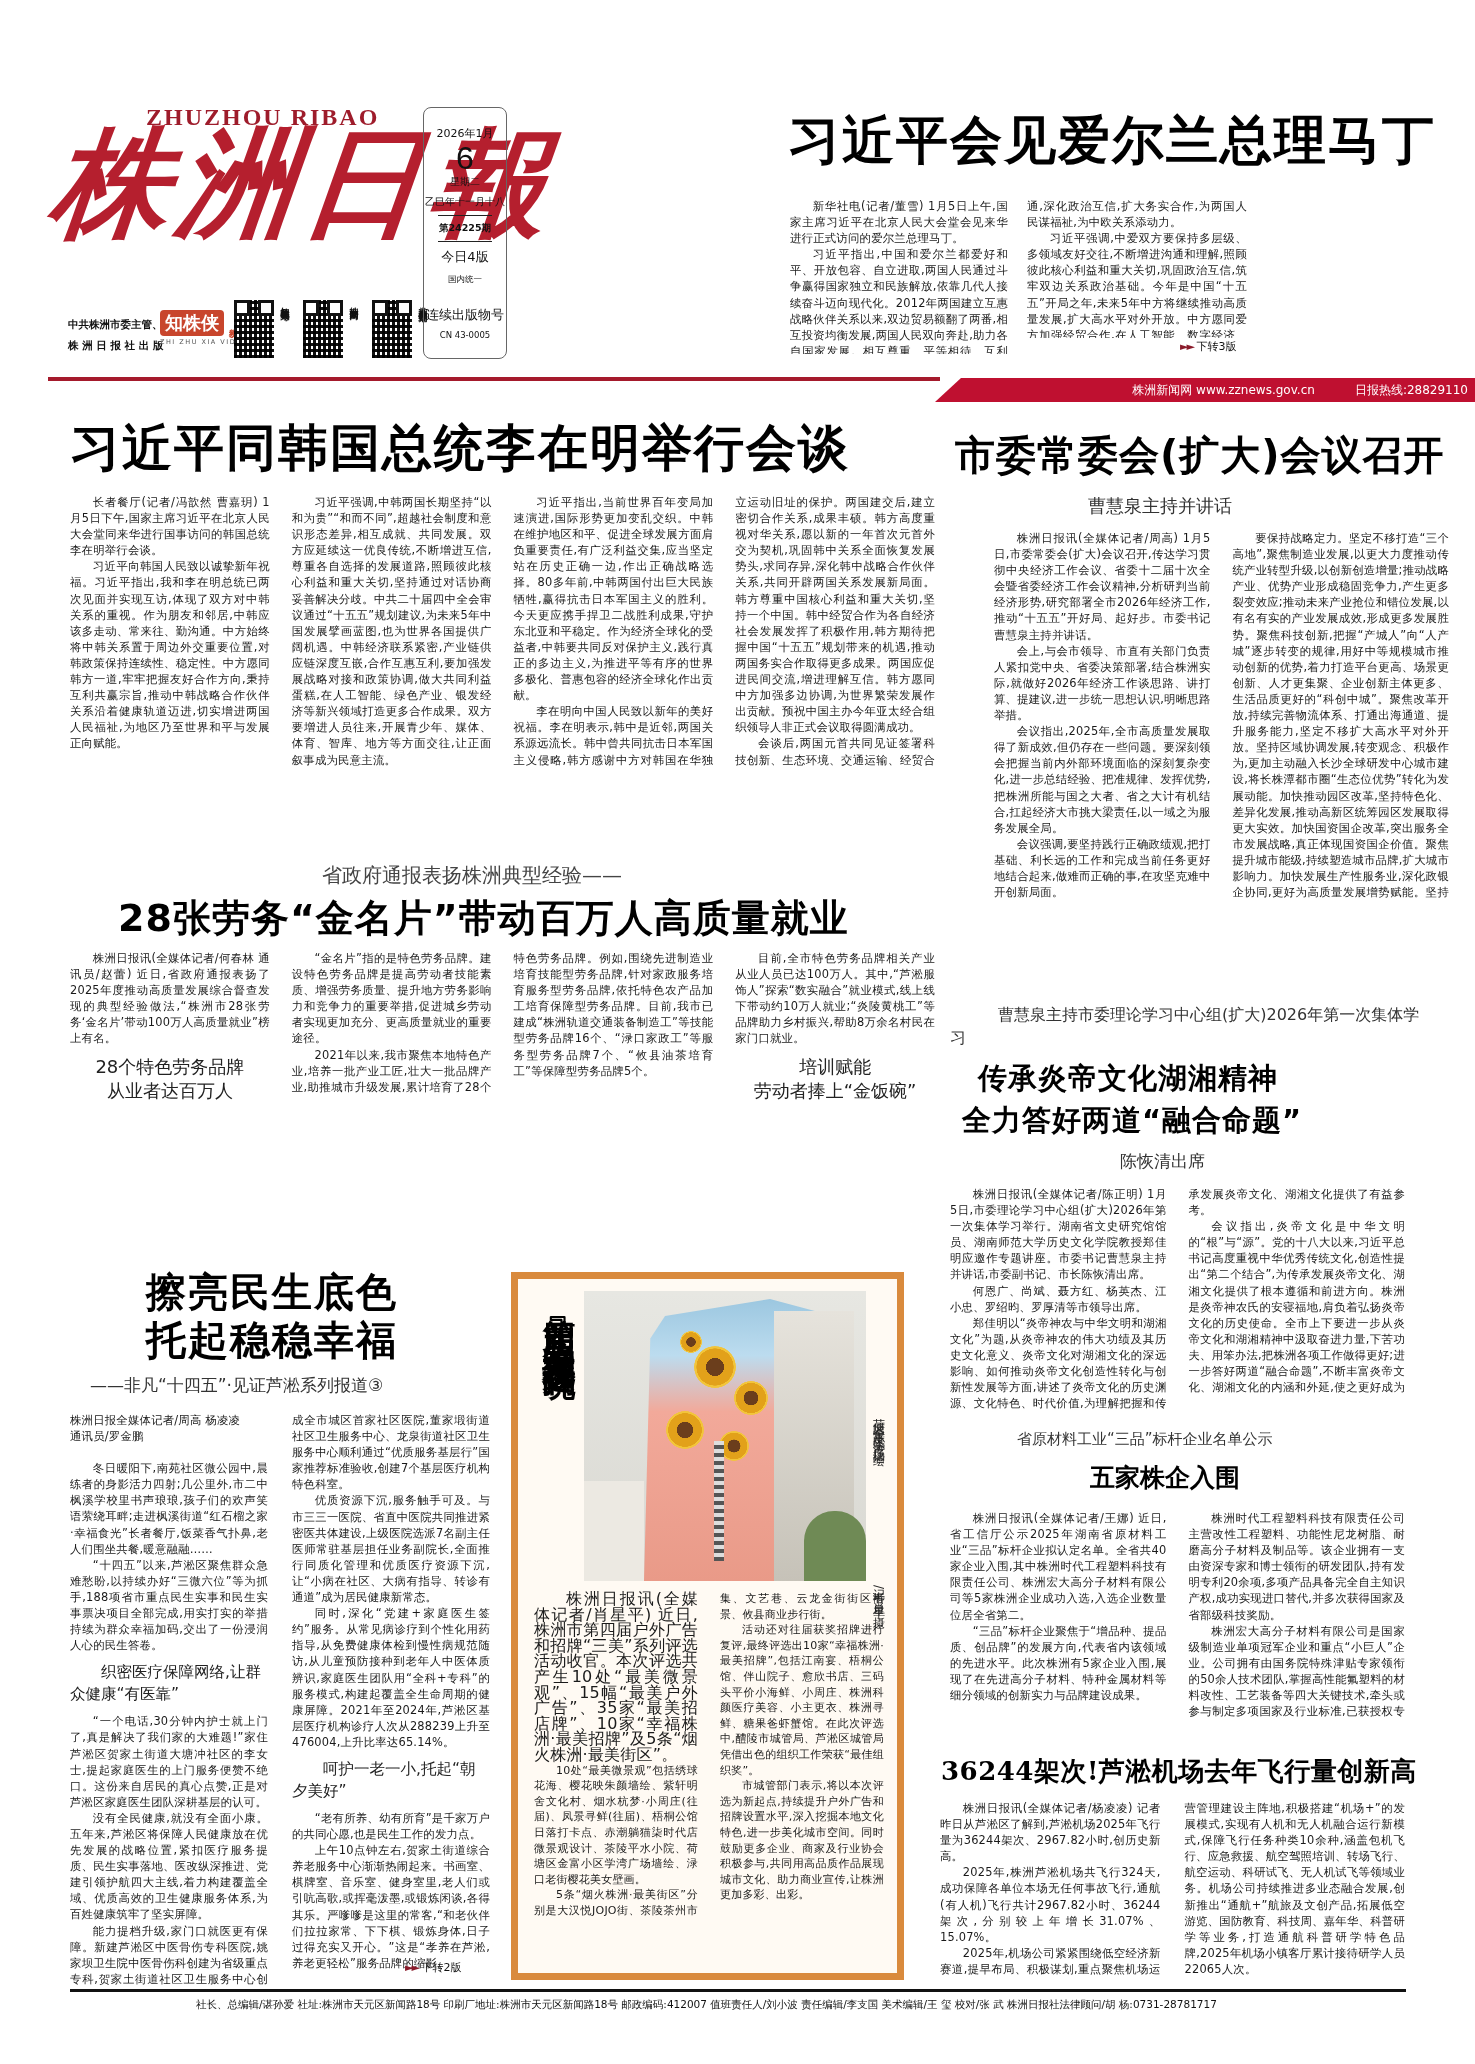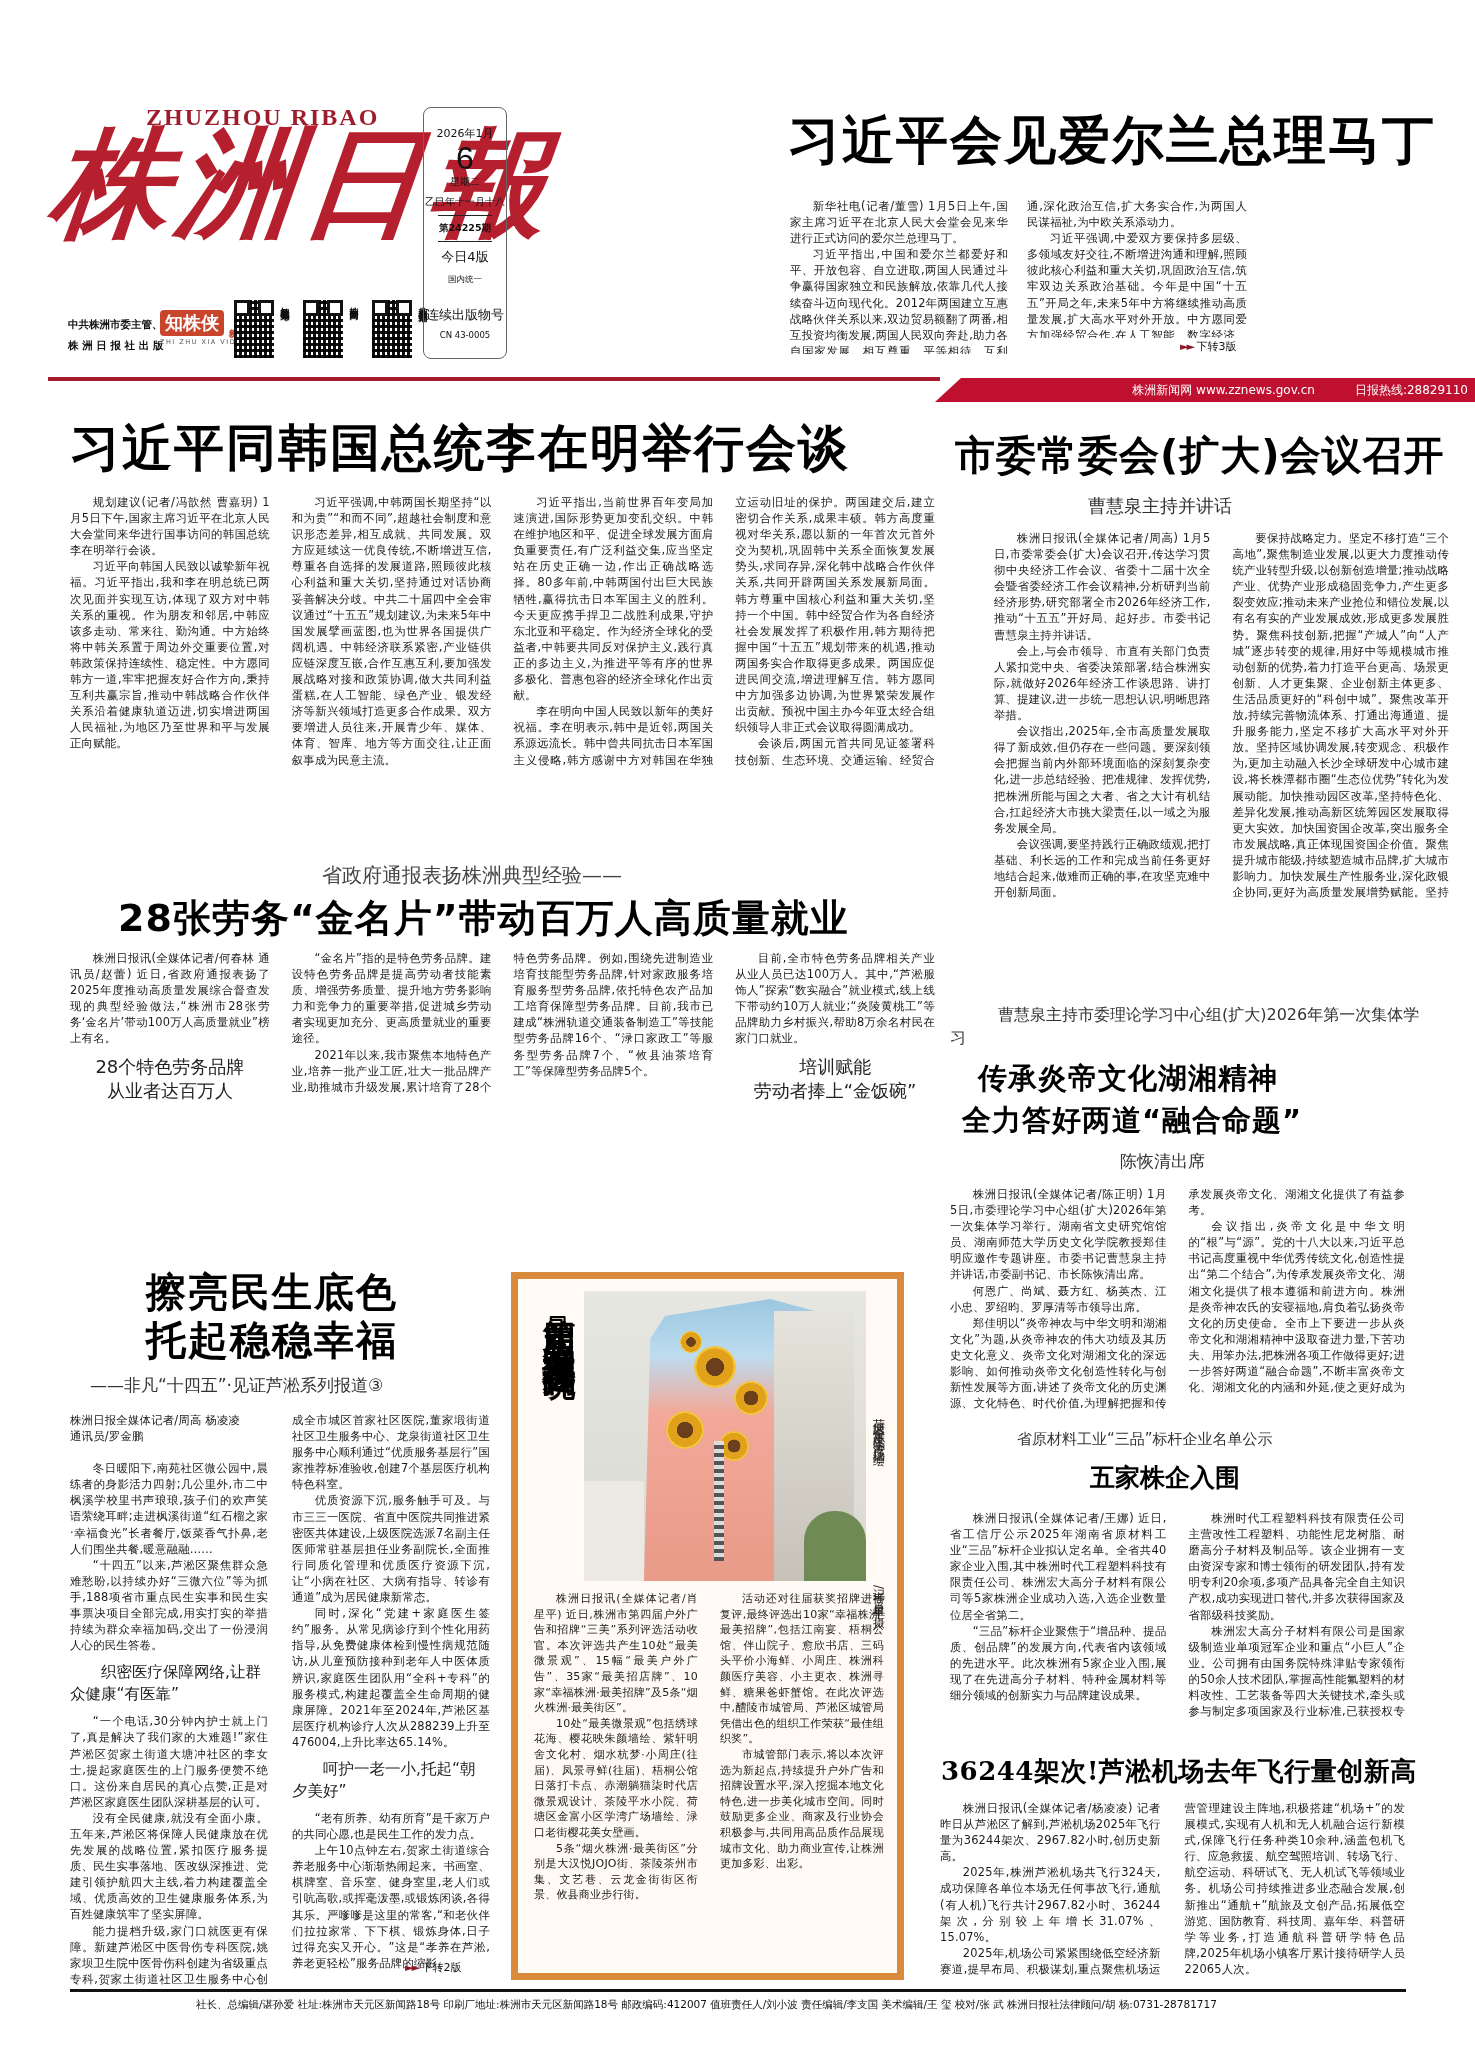--- a/index.html
+++ b/index.html
@@ -101,21 +101,21 @@
   <span>下转3版</span>
 </div>
 <div class="abs banner" style="left:935px;top:378px;width:533px;height:24px;">
   <span>株洲新闻网 www.zznews.gov.cn</span>
   <span>日报热线:28829110</span>
 </div>
 <div class="abs redbar" style="left:780px;top:377px;width:160px;height:4px;"></div>
 
 <div class="abs hl-black" style="left:70px;top:418px;font-size:50px;letter-spacing:2px;line-height:60px;">习近平同韩国总统李在明举行会谈</div>
 <div class="col" style="left:70px;top:494px;width:865px;height:280px;column-count:4;column-gap:22px;">
-  <p class="p">规划建议(记者/冯歆然 曹嘉玥) 1月5日下午,国家主席习近平在北京人民大会堂同来华进行国事访问的韩国总统李在明举行会谈。</p>
+  <p class="p">长者餐厅(记者/冯歆然 曹嘉玥) 1月5日下午,国家主席习近平在北京人民大会堂同来华进行国事访问的韩国总统李在明举行会谈。</p>
   <p class="p">习近平向韩国人民致以诚挚新年祝福。习近平指出,我和李在明总统已两次见面并实现互访,体现了双方对中韩关系的重视。作为朋友和邻居,中韩应该多走动、常来往、勤沟通。中方始终将中韩关系置于周边外交重要位置,对韩政策保持连续性、稳定性。中方愿同韩方一道,牢牢把握友好合作方向,秉持互利共赢宗旨,推动中韩战略合作伙伴关系沿着健康轨道迈进,切实增进两国人民福祉,为地区乃至世界和平与发展正向赋能。</p>
   <p class="p">习近平强调,中韩两国长期坚持“以和为贵”“和而不同”,超越社会制度和意识形态差异,相互成就、共同发展。双方应延续这一优良传统,不断增进互信,尊重各自选择的发展道路,照顾彼此核心利益和重大关切,坚持通过对话协商妥善解决分歧。中共二十届四中全会审议通过“十五五”规划建议,为未来5年中国发展擘画蓝图,也为世界各国提供广阔机遇。中韩经济联系紧密,产业链供应链深度互嵌,合作互惠互利,要加强发展战略对接和政策协调,做大共同利益蛋糕,在人工智能、绿色产业、银发经济等新兴领域打造更多合作成果。双方要增进人员往来,开展青少年、媒体、体育、智库、地方等方面交往,让正面叙事成为民意主流。</p>
   <p class="p">习近平指出,当前世界百年变局加速演进,国际形势更加变乱交织。中韩在维护地区和平、促进全球发展方面肩负重要责任,有广泛利益交集,应当坚定站在历史正确一边,作出正确战略选择。80多年前,中韩两国付出巨大民族牺牲,赢得抗击日本军国主义的胜利。今天更应携手捍卫二战胜利成果,守护东北亚和平稳定。作为经济全球化的受益者,中韩要共同反对保护主义,践行真正的多边主义,为推进平等有序的世界多极化、普惠包容的经济全球化作出贡献。</p>
   <p class="p">李在明向中国人民致以新年的美好祝福。李在明表示,韩中是近邻,两国关系源远流长。韩中曾共同抗击日本军国主义侵略,韩方感谢中方对韩国在华独立运动旧址的保护。两国建交后,建立密切合作关系,成果丰硕。韩方高度重视对华关系,愿以新的一年首次元首外交为契机,巩固韩中关系全面恢复发展势头,求同存异,深化韩中战略合作伙伴关系,共同开辟两国关系发展新局面。韩方尊重中国核心利益和重大关切,坚持一个中国。韩中经贸合作为各自经济社会发展发挥了积极作用,韩方期待把握中国“十五五”规划带来的机遇,推动两国务实合作取得更多成果。两国应促进民间交流,增进理解互信。韩方愿同中方加强多边协调,为世界繁荣发展作出贡献。预祝中国主办今年亚太经合组织领导人非正式会议取得圆满成功。</p>
   <p class="p">会谈后,两国元首共同见证签署科技创新、生态环境、交通运输、经贸合作等领域15份合作文件。</p>
 
 </div>
 
 <div class="abs hl-black" style="left:955px;top:432px;font-size:40px;letter-spacing:1px;line-height:46px;">市委常委会(扩大)会议召开</div>
 <div class="abs sub" style="left:1088px;top:494px;font-size:18px;">曹慧泉主持并讲话</div>
@@ -186,21 +186,21 @@
     <div class="sunflower" style="left:82px;top:120px;width:38px;height:38px;"></div>
     <div class="sunflower" style="left:135px;top:140px;width:30px;height:30px;"></div>
     <div class="sunflower" style="left:96px;top:40px;width:22px;height:22px;"></div>
     <div class="abs" style="left:130px;top:150px;width:10px;height:120px;background:repeating-linear-gradient(0deg,#555 0 4px,#ddd 4px 8px);"></div>
     <div class="abs" style="left:0;top:190px;width:60px;height:100px;background:#ece9e2;"></div>
     <div class="abs" style="left:220px;top:220px;width:62px;height:70px;background:#6f8a55;border-radius:30px 30px 0 0;"></div>
   </div>
   <div class="abs vert-credit" style="left:352px;top:130px;">荷塘区金富小区学湾广场墙绘。</div>
   <div class="abs vert-credit" style="left:352px;top:300px;">记者/肖星平 摄</div>
   <div class="col" style="left:16px;top:312px;width:350px;height:370px;column-count:2;column-gap:22px;">
-    <p class="p" style="font-size:11px;line-height:15.6px;">株洲日报讯(全媒体记者/肖星平) 近日,株洲市第四届户外广告和招牌“三美”系列评选活动收官。本次评选共产生10处“最美微景观”、15幅“最美户外广告”、35家“最美招店牌”、10家“幸福株洲·最美招牌”及5条“烟火株洲·最美街区”。</p>
+    <p class="p" style="font-size:16px;line-height:15.6px;">株洲日报讯(全媒体记者/肖星平) 近日,株洲市第四届户外广告和招牌“三美”系列评选活动收官。本次评选共产生10处“最美微景观”、15幅“最美户外广告”、35家“最美招店牌”、10家“幸福株洲·最美招牌”及5条“烟火株洲·最美街区”。</p>
     <p class="p" style="font-size:11px;line-height:15.6px;">10处“最美微景观”包括绣球花海、樱花映朱颜墙绘、紫轩明舍文化村、烟水杭梦·小周庄(往届)、凤景寻鲜(往届)、梧桐公馆日落打卡点、赤潮躺猫柒时代店微景观设计、茶陵平水小院、荷塘区金富小区学湾广场墙绘、渌口老街樱花美女壁画。</p>
     <p class="p" style="font-size:11px;line-height:15.6px;">5条“烟火株洲·最美街区”分别是大汉悦JOJO街、茶陵茶州市集、文艺巷、云龙金街街区衔景、攸县商业步行街。</p>
     <p class="p" style="font-size:11px;line-height:15.6px;">活动还对往届获奖招牌进行复评,最终评选出10家“幸福株洲·最美招牌”,包括江南宴、梧桐公馆、伴山院子、愈欣书店、三码头平价小海鲜、小周庄、株洲科颜医疗美容、小主更衣、株洲寻鲜、糖果爸虾蟹馆。在此次评选中,醴陵市城管局、芦淞区城管局凭借出色的组织工作荣获“最佳组织奖”。</p>
     <p class="p" style="font-size:11px;line-height:15.6px;">市城管部门表示,将以本次评选为新起点,持续提升户外广告和招牌设置水平,深入挖掘本地文化特色,进一步美化城市空间。同时鼓励更多企业、商家及行业协会积极参与,共同用高品质作品展现城市文化、助力商业宣传,让株洲更加多彩、出彩。</p>
   </div>
 </div>
 
 <div class="abs sub" style="left:1017px;top:1430px;font-size:15px;color:#333;">省原材料工业“三品”标杆企业名单公示</div>
 <div class="abs hl-serif" style="left:1090px;top:1462px;font-size:25px;line-height:32px;">五家株企入围</div>
 <div class="col" style="left:950px;top:1510px;width:455px;height:218px;column-count:2;column-gap:22px;">

